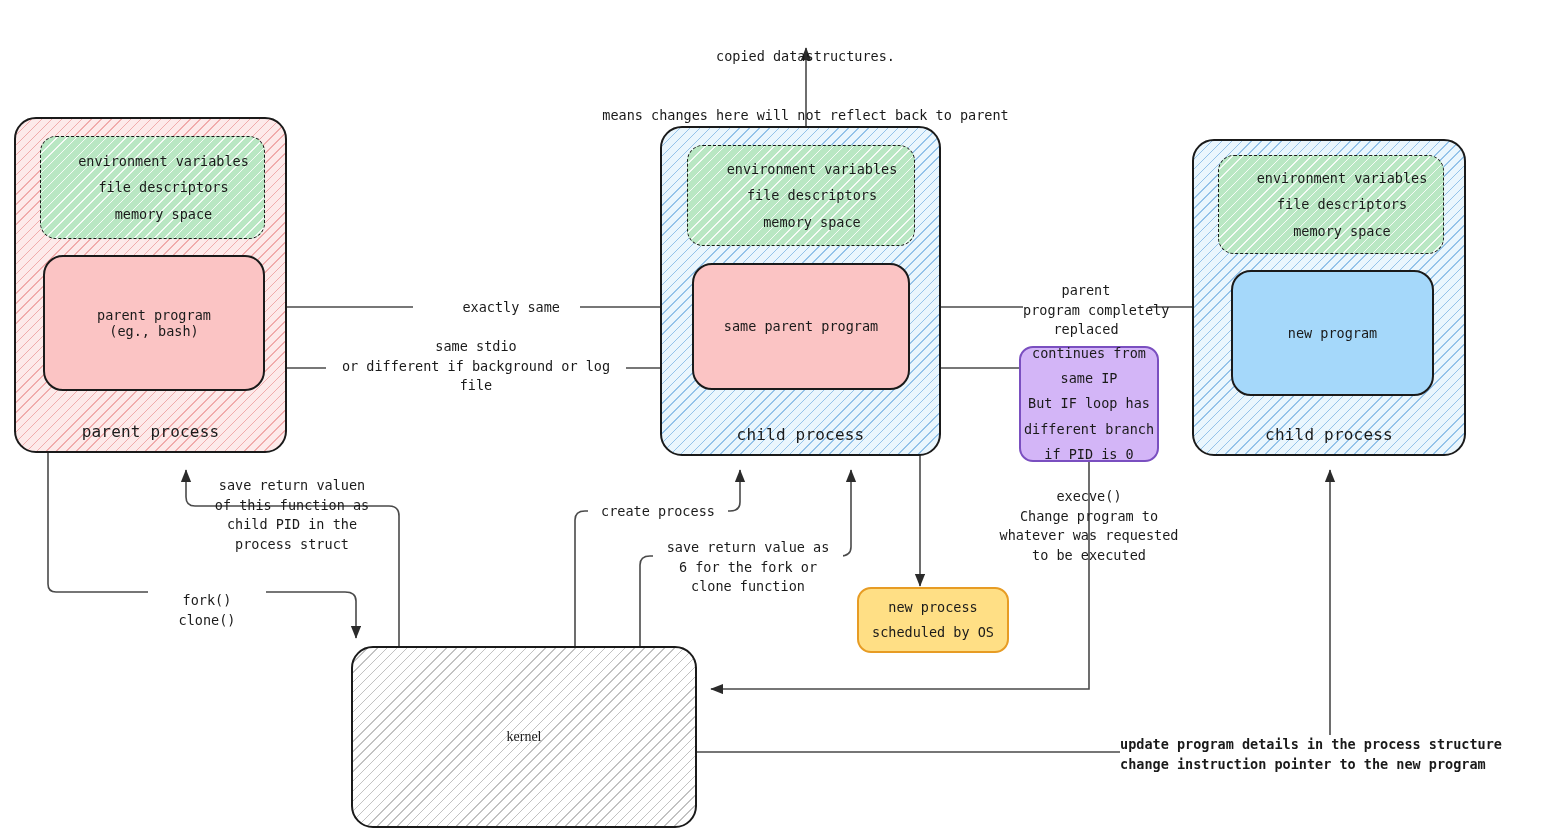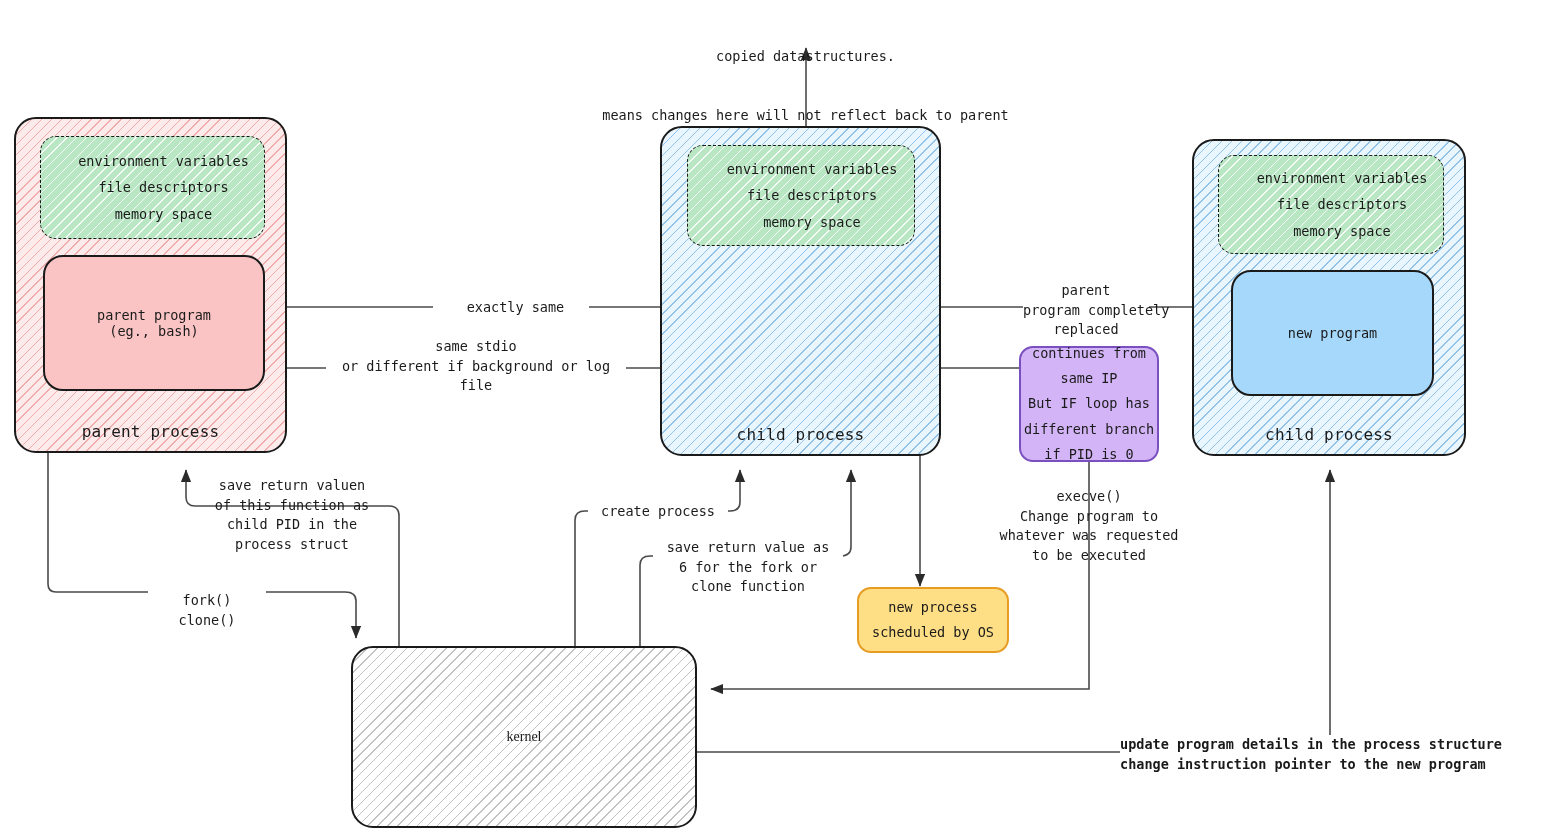--- a/index.html
+++ b/index.html
@@ -216,20 +216,23 @@
     </div>
     <div class="proc-label">parent process</div>
   </div>
 
   <div class="node proc proc-child" style="left:660px; top:126px; width:281px; height:330px;">
     <div class="inner env-box" style="left:25px; top:17px; width:228px; height:101px;">
       <div class="line">environment variables</div>
       <div class="line">file descriptors</div>
       <div class="line">memory space</div>
     </div>
+    <div class="inner prog-box" style="left:30px; top:135px; width:218px; height:127px;">
+      <div class="line">same parent program</div>
+    </div>
     <div class="proc-label">child process</div>
   </div>
 
   <div class="node proc proc-child" style="left:1192px; top:139px; width:274px; height:317px;">
     <div class="inner env-box" style="left:24px; top:14px; width:226px; height:99px;">
       <div class="line">environment variables</div>
       <div class="line">file descriptors</div>
       <div class="line">memory space</div>
     </div>
     <div class="inner prog-box-blue" style="left:37px; top:129px; width:203px; height:126px;">
@@ -248,21 +251,21 @@
 
   <div class="note-box yellow-box" style="left:857px; top:587px; width:152px; height:66px;">
     <div>new process</div>
     <div>scheduled by OS</div>
   </div>
 
   <div class="note-box kernel-box" style="left:351px; top:646px; width:346px; height:182px;">
     <div>kernel</div>
   </div>
 
-  <div class="lbl bg" style="left:442px; top:298px; width:147px;">exactly same</div>
+  <div class="lbl bg" style="left:413px; top:298px; width:147px;text-align:right;">exactly same</div>
 
   <div class="lbl bg" style="left:326px; top:337px; width:300px;">same stdio
 or different if background or log
 file</div>
 
   <div class="lbl bg" style="left:1023px; top:281px; width:126px;">parent
 program completely
 replaced</div>
 
   <div class="lbl" style="left:202px; top:476px; width:180px;">save return valuen

